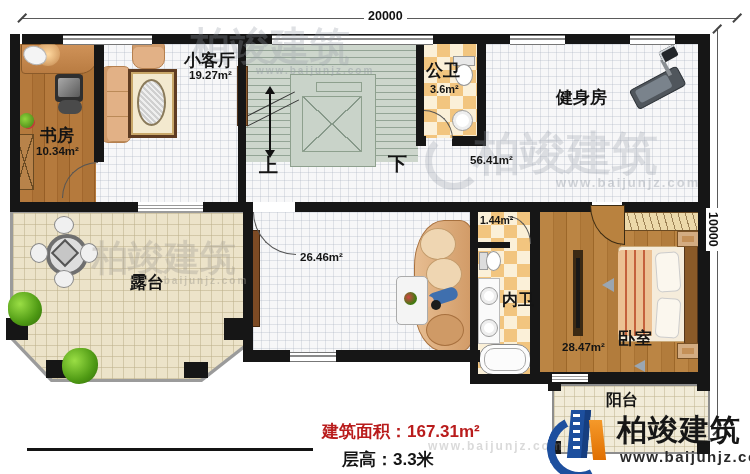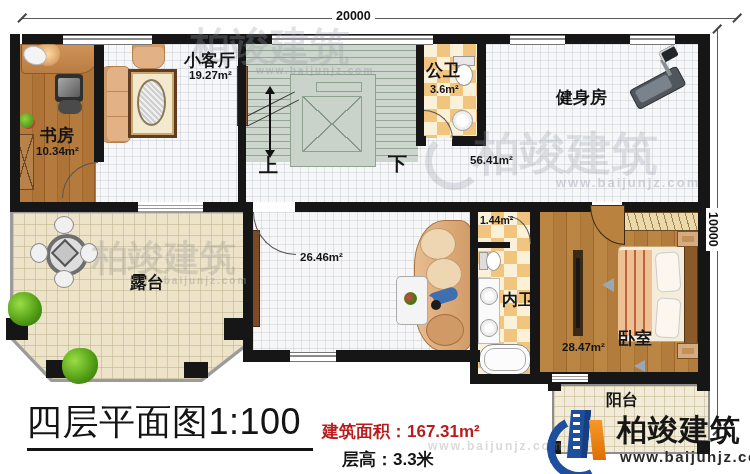--- a/index.html
+++ b/index.html
@@ -199,27 +199,26 @@
   <div class="lbl area" style="left:300px;top:252px;">26.46m²</div>
   <div class="lbl" style="left:480px;top:215px;font-size:10.5px;">1.44m²</div>
   <div class="lbl" style="left:502px;top:292px;font-size:16px;text-align:right;">内卫</div>
   <div class="lbl room" style="left:618px;top:330px;">卧室</div>
   <div class="lbl area" style="left:562px;top:342px;">28.47m²</div>
   <div class="lbl" style="left:606px;top:392px;font-size:16px;">阳台</div>
 
   <div class="dim" style="left:22px;top:18px;width:716px;height:1px;"></div>
   <div class="dimtick" style="left:16px;top:17px;"></div>
   <div class="dimtick" style="left:731px;top:17px;"></div>
-  <div class="dimlbl" style="left:332px;top:10px;">20000</div>
+  <div class="dimlbl" style="left:364px;top:10px;">20000</div>
   <div class="dim" style="left:717px;top:30px;width:1px;height:402px;"></div>
   <div class="dimtick" style="left:711px;top:28px;"></div>
   <div class="dimtick" style="left:711px;top:430px;"></div>
   <div class="dimlbl" style="left:706px;top:208px;writing-mode:vertical-rl;padding:4px 0;">10000</div>
 
-  <div class="abs" style="left:26px;top:402px;font-size:36px;font-weight:500;color:#141414;letter-spacing:.5px;line-height:1.1;z-index:7;white-space:nowrap;">四层平面图1:100</div>
   <div class="abs" style="left:27px;top:448px;width:286px;height:2.5px;background:#141414;z-index:7;"></div>
   <div class="abs" style="left:322px;top:420px;font-size:17px;font-weight:600;color:#b91c1c;z-index:7;white-space:nowrap;">建筑面积：167.31m²</div>
   <div class="abs" style="left:342px;top:448px;font-size:17px;font-weight:600;color:#141414;z-index:7;white-space:nowrap;">层高：3.3米</div>
 
   <div class="abs" style="left:545px;top:406px;width:205px;height:64px;z-index:8;">
     <div class="abs" style="left:0;top:0;width:70px;height:62px;">
       <div class="abs" style="left:2px;top:10px;width:48px;height:48px;border:8px solid #1d4f9e;border-top-color:transparent;border-right-color:transparent;border-radius:50%;transform:rotate(18deg);"></div>
       <div class="abs" style="left:24px;top:4px;width:20px;height:48px;background:#1d4f9e;transform:skewX(-5deg);box-shadow:inset -6px 0 0 #163e80;"></div>
       <div class="abs" style="left:28px;top:8px;width:7px;height:40px;background:repeating-linear-gradient(180deg,#fff 0 3px,transparent 3px 8px);"></div>
       <div class="abs" style="left:46px;top:14px;width:13px;height:40px;background:linear-gradient(180deg,#f5992a,#e06f00);transform:skewX(6deg);"></div>

